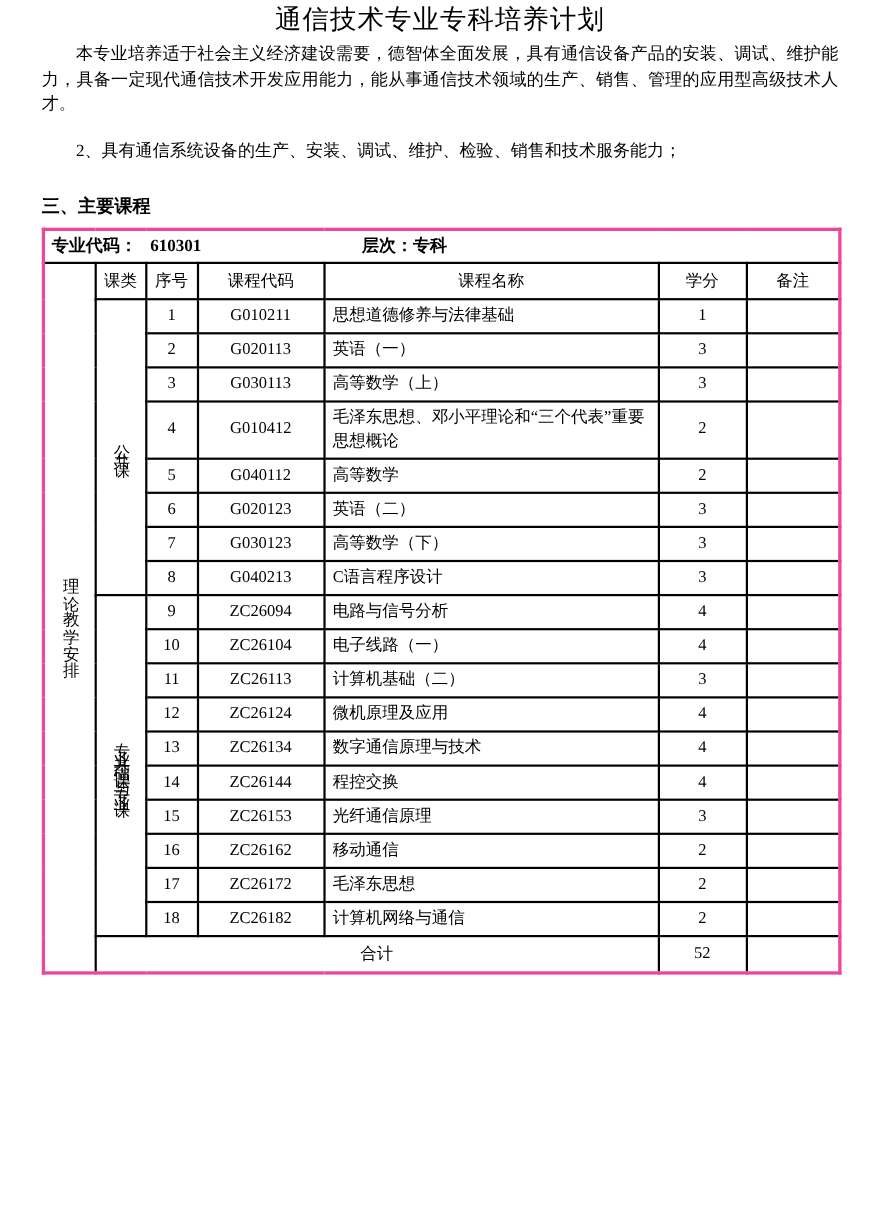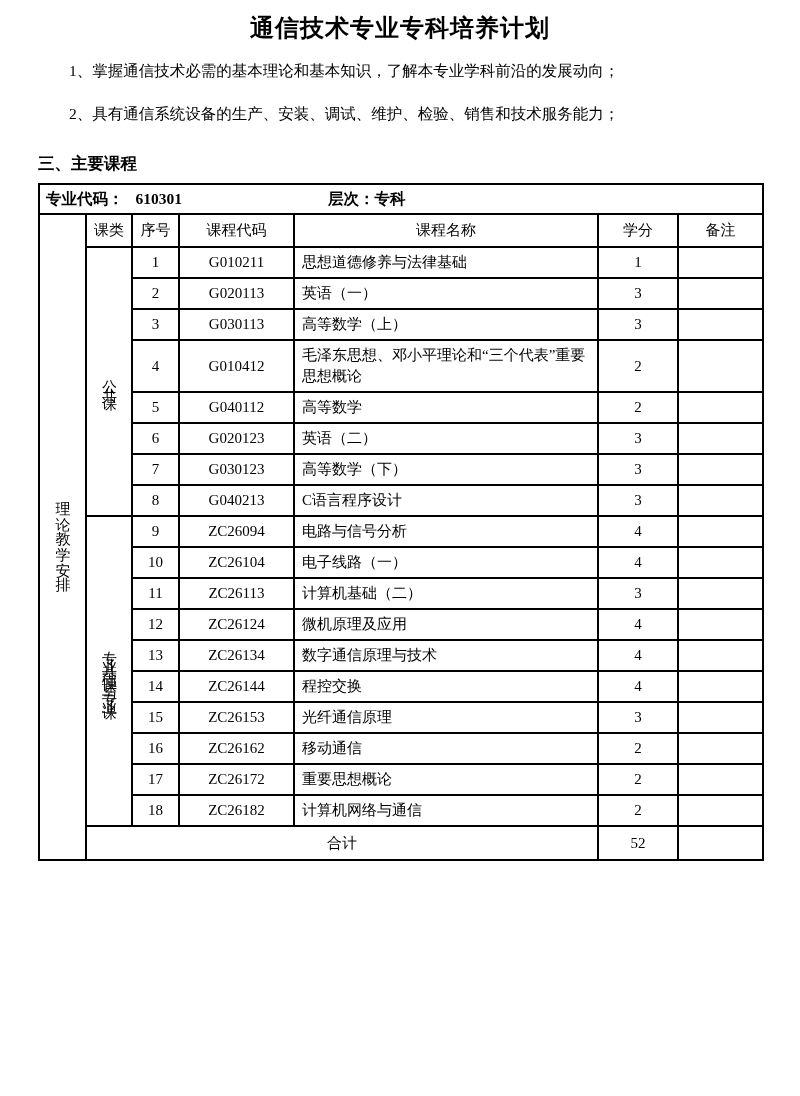--- a/index.html
+++ b/index.html
@@ -7,24 +7,24 @@
     margin: 0; padding: 0;
     background: #ffffff;
     color: #000000;
     font-family: "Liberation Serif", "DejaVu Serif", serif;
   }
   body { width: 800px; height: 1096px; overflow: hidden; }
 
   .page { padding: 0 38px; }
 
   .doc-title {
-    margin: 12px 0 0 0;
+    margin: 1px 0 0 0;
     text-align: center;
     font-family: "Liberation Sans", "DejaVu Sans", sans-serif;
-    font-weight: bold;
+    font-weight: normal;
     font-size: 24px;
     letter-spacing: 1px;
   }
 
   .section-heading {
     margin: 0;
     font-family: "Liberation Sans", "DejaVu Sans", sans-serif;
     font-weight: bold;
     font-size: 16.5px;
   }
@@ -41,21 +41,21 @@
   }
   .req-item { margin-top: 20px; }
   .req-item.first { margin-top: 16px; }
 
   
   table.course-table {
     margin-top: 8px;
     border-collapse: collapse;
     table-layout: fixed;
     width: 724px;
-    border: 1px solid #ec4899;
+    border: 3px solid #ec4899;
   }
   .course-table td {
     border: 2px solid #000;
     font-size: 15px;
     text-align: center;
     vertical-align: middle;
     padding: 0;
     overflow: hidden;
   }
   tr.meta-row { height: 30px; }
@@ -90,22 +90,22 @@
   .v-cat-a { letter-spacing: 0.55em; }
   .v-cat-b { letter-spacing: 0.45em; }
 </style>
 </head>
 <body>
 
 <div class="page">
 
   <h1 class="doc-title">通信技术专业专科培养计划</h1>
 
-
-  <p class="body-par req-item first">1、掌握通信技术必需的基本理论和基本知识，了解本专业学科前沿的发展动向；</p>
+  <p class="body-par">本专业培养适于社会主义经济建设需要，德智体全面发展，具有通信设备产品的安装、调试、维护能力，具备一定现代通信技术开发应用能力，能从事通信技术领域的生产、销售、管理的应用型高级技术人才。</p>
+
   <p class="body-par req-item">2、具有通信系统设备的生产、安装、调试、维护、检验、销售和技术服务能力；</p>
 
   <h2 class="section-heading heading-3">三、主要课程</h2>
 
   <table class="course-table">
     <colgroup>
       <col style="width:47px">
         <col style="width:46px">
         <col style="width:47px">
       <col style="width:115px">
@@ -247,21 +247,21 @@
       <tr class="course-row">
         <td>16</td>
         <td>ZC26162</td>
         <td class="name-cell">移动通信</td>
         <td>2</td>
         <td></td>
       </tr>
       <tr class="course-row">
         <td>17</td>
         <td>ZC26172</td>
-        <td class="name-cell">重要思想概论</td>
+        <td class="name-cell">毛泽东思想</td>
         <td>2</td>
         <td></td>
       </tr>
       <tr class="course-row">
         <td>18</td>
         <td>ZC26182</td>
         <td class="name-cell">计算机网络与通信</td>
         <td>2</td>
         <td></td>
       </tr>

